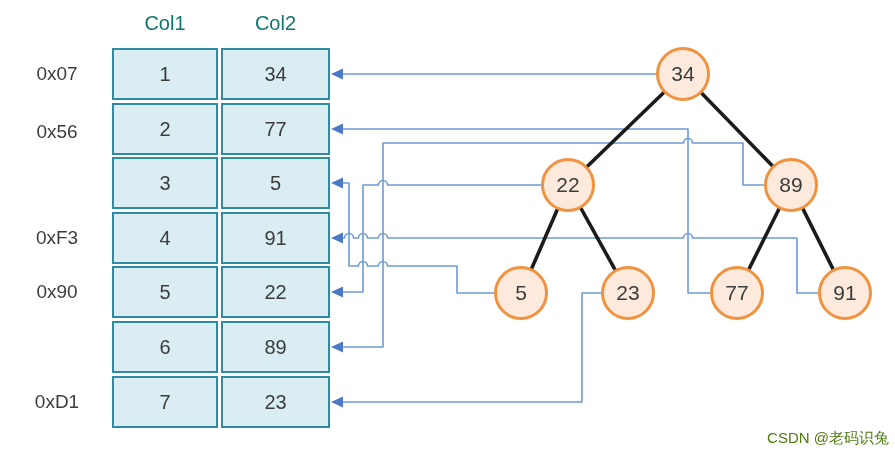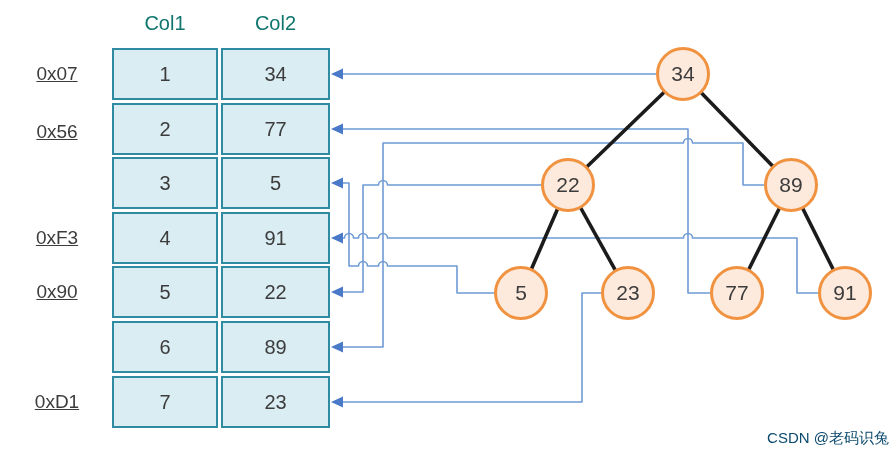--- a/index.html
+++ b/index.html
@@ -23,21 +23,20 @@
   }
   .addr {
     position: absolute;
     left: 14px;
     width: 86px;
     height: 52px;
     line-height: 52px;
     text-align: center;
     font-size: 19px;
     color: #3c3c3c;
-    text-decoration: underline;
   }
   .cell {
     position: absolute;
     height: 52px;
     line-height: 48px;
     box-sizing: border-box;
     border: 2px solid #2f8ba2;
     background: #d9edf2;
     text-align: center;
     font-size: 20px;
@@ -63,21 +62,21 @@
     position: absolute;
     left: 0; top: 0;
     width: 895px; height: 455px;
     z-index: 2;
   }
   .watermark {
     position: absolute;
     right: 6px;
     top: 429px;
     font-size: 15px;
-    color: #0c4a6e;
+    color: #4d7c0f;
     z-index: 4;
   }
 </style>
 </head>
 <body>
 
 <div class="canvas">
 
   <div class="hdr" style="left:112px; width:106px;">Col1</div>
   <div class="hdr" style="left:221px; width:109px;">Col2</div>

